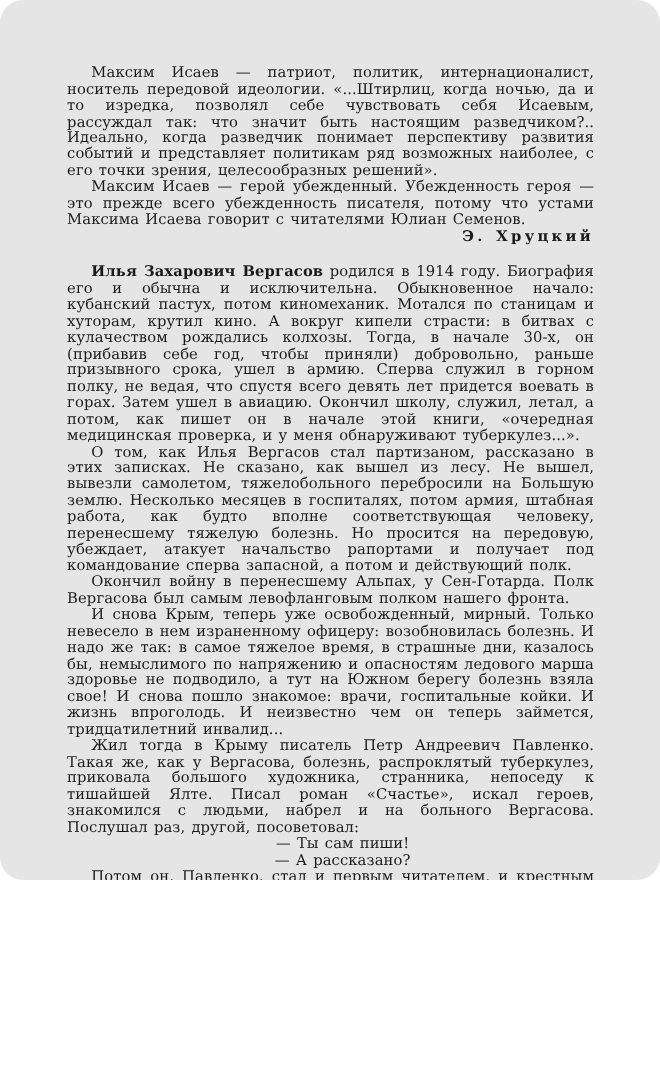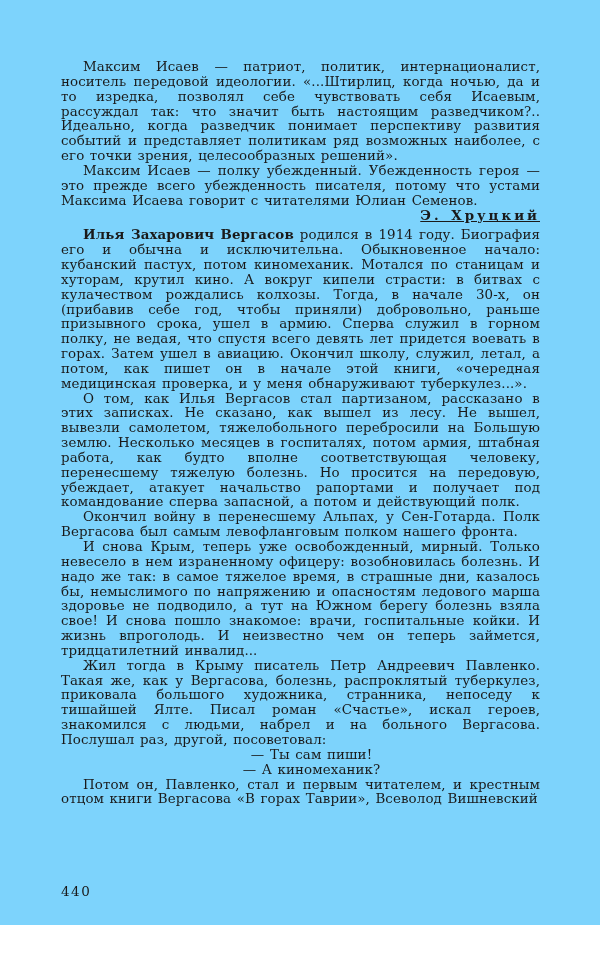--- a/index.html
+++ b/index.html
@@ -3,25 +3,26 @@
 <meta charset="utf-8">
 <style>
   html, body {
     margin: 0;
     padding: 0;
     background: #ffffff;
   }
   .page {
     position: relative;
     width: 600px;
-    height: 925px;
-    background: #7dd3fc;
+    height: 800px;
+    background: #e5e5e5;
     font-family: "DejaVu Serif", serif;
     color: #1a1a1a;
     overflow: hidden;
+    border-radius: 21px;
   }
   .text-col {
     position: absolute;
     left: 61px;
     top: 60px;
     width: 479px;
   }
   .text-col p {
     margin: 0;
     font-size: 13.4px;
@@ -30,24 +31,23 @@
     text-indent: 22px;
     word-spacing: 1.2px;
     letter-spacing: 0.1px;
   }
   p.signature {
     text-align: right;
     text-indent: 0;
     font-weight: 700;
     letter-spacing: 3px;
     word-spacing: 2px;
-    text-decoration: underline;
   }
   p.bio-lead {
-    margin-top: 4px;
+    margin-top: 17px;
   }
   .lead-name {
     font-weight: 700;
   }
   p.dialogue {
     text-align: center;
   }
   .page-number {
     position: absolute;
     left: 61px;
@@ -60,41 +60,41 @@
   }
 </style>
 </head>
 <body>
 
 <div class="page">
   <div class="text-col">
 
     <p>Максим Исаев — патриот, политик, интернационалист, носитель передовой идеологии. «...Штирлиц, когда ночью, да и то изредка, позволял себе чувствовать себя Исаевым, рассуждал так: что значит быть настоящим разведчиком?.. Идеально, когда разведчик понимает перспективу развития событий и представляет политикам ряд возможных наиболее, с его точки зрения, целесообразных решений».</p>
 
-    <p>Максим Исаев — полку убежденный. Убежденность героя — это прежде всего убежденность писателя, потому что устами Максима Исаева говорит с читателями Юлиан Семенов.</p>
+    <p>Максим Исаев — герой убежденный. Убежденность героя — это прежде всего убежденность писателя, потому что устами Максима Исаева говорит с читателями Юлиан Семенов.</p>
 
 
     <p class="signature">Э. Хруцкий</p>
 
     <p class="bio-lead">
       <span class="lead-name">Илья Захарович Вергасов</span>
       <span>родился в 1914 году. Биография его и обычна и исключительна. Обыкновенное начало: кубанский пастух, потом киномеханик. Мотался по станицам и хуторам, крутил кино. А вокруг кипели страсти: в битвах с кулачеством рождались колхозы. Тогда, в начале 30-х, он (прибавив себе год, чтобы приняли) добровольно, раньше призывного срока, ушел в армию. Сперва служил в горном полку, не ведая, что спустя всего девять лет придется воевать в горах. Затем ушел в авиацию. Окончил школу, служил, летал, а потом, как пишет он в начале этой книги, «очередная медицинская проверка, и у меня обнаруживают туберкулез...».</span>
     </p>
 
     <p>О том, как Илья Вергасов стал партизаном, рассказано в этих записках. Не сказано, как вышел из лесу. Не вышел, вывезли самолетом, тяжелобольного перебросили на Большую землю. Несколько месяцев в госпиталях, потом армия, штабная работа, как будто вполне соответствующая человеку, перенесшему тяжелую болезнь. Но просится на передовую, убеждает, атакует начальство рапортами и получает под командование сперва запасной, а потом и действующий полк.</p>
 
     <p>Окончил войну в перенесшему Альпах, у Сен-Готарда. Полк Вергасова был самым левофланговым полком нашего фронта.</p>
 
     <p>И снова Крым, теперь уже освобожденный, мирный. Только невесело в нем израненному офицеру: возобновилась болезнь. И надо же так: в самое тяжелое время, в страшные дни, казалось бы, немыслимого по напряжению и опасностям ледового марша здоровье не подводило, а тут на Южном берегу болезнь взяла свое! И снова пошло знакомое: врачи, госпитальные койки. И жизнь впроголодь. И неизвестно чем он теперь займется, тридцатилетний инвалид...</p>
 
     <p>Жил тогда в Крыму писатель Петр Андреевич Павленко. Такая же, как у Вергасова, болезнь, распроклятый туберкулез, приковала большого художника, странника, непоседу к тишайшей Ялте. Писал роман «Счастье», искал героев, знакомился с людьми, набрел и на больного Вергасова. Послушал раз, другой, посоветовал:</p>
 
     <p class="dialogue">— Ты сам пиши!</p>
 
-    <p class="dialogue">— А киномеханик?</p>
+    <p class="dialogue">— А рассказано?</p>
 
 
     <p>Потом он, Павленко, стал и первым читателем, и крестным отцом книги Вергасова «В горах Таврии», Всеволод Вишневский</p>
 
   </div>
 
   <div class="page-number">440</div>
 </div>
 
 </body></html>

